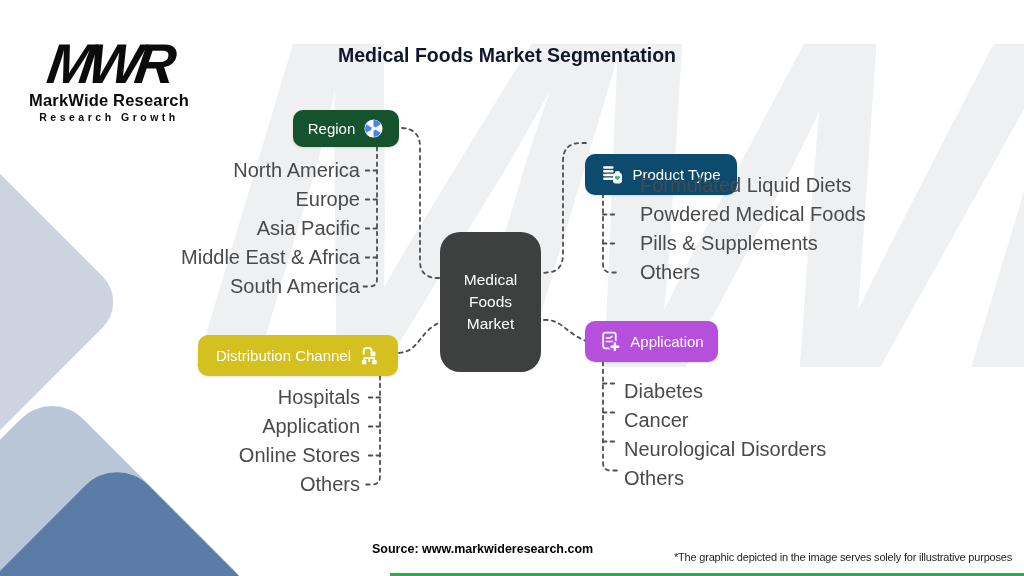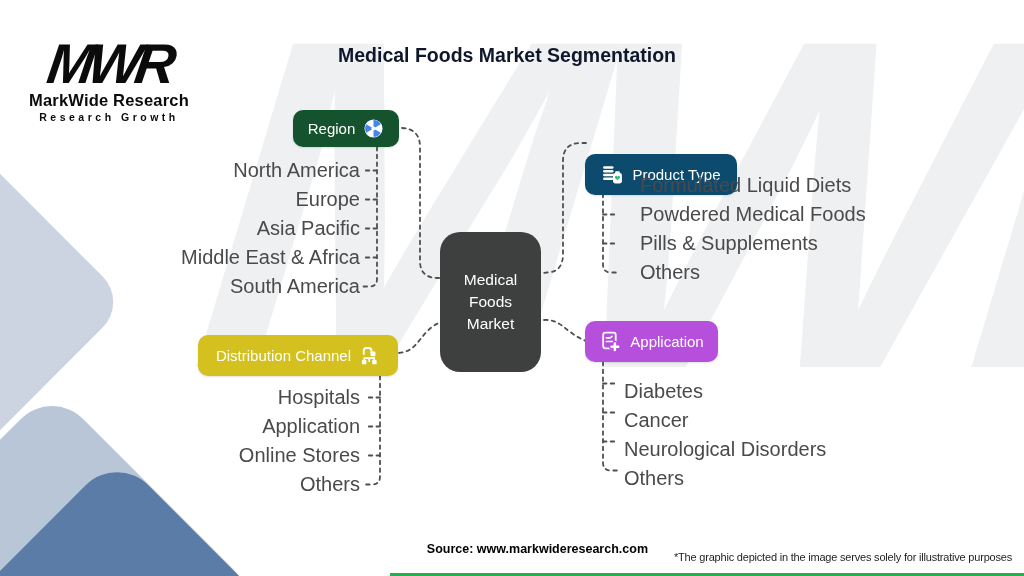--- a/index.html
+++ b/index.html
@@ -39,21 +39,21 @@
   }
   .logo-name{font-size:16.5px;font-weight:800;margin-top:1px;letter-spacing:0.2px;}
   .logo-tag{font-size:10.5px;font-weight:700;letter-spacing:3.5px;margin-top:1px;}
 
   
   .title{
     position:absolute;left:262px;top:44px;width:490px;margin:0;text-align:center;
     font-size:19.5px;font-weight:700;color:#0f172a;z-index:3;
   }
   .source{
-    position:absolute;left:372px;top:542px;width:276px;text-align:right;
+    position:absolute;left:372px;top:542px;width:276px;text-align:left;
     font-size:12.5px;font-weight:700;color:#000;z-index:3;
   }
   .disclaimer{
     position:absolute;right:12px;top:551px;font-size:11px;color:#1e1e1e;
     letter-spacing:-0.2px;z-index:3;
   }
 
   
   .connectors{position:absolute;left:0;top:0;z-index:2;}
   .connectors path{fill:none;stroke:#4f4f4f;stroke-width:1.8;stroke-linecap:round;stroke-dasharray:3.5 4.2;}

